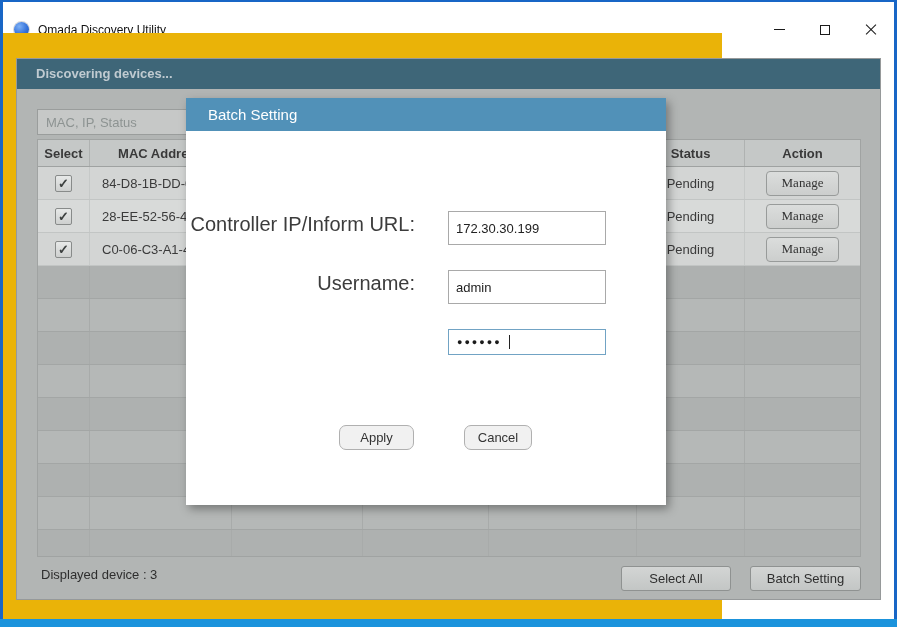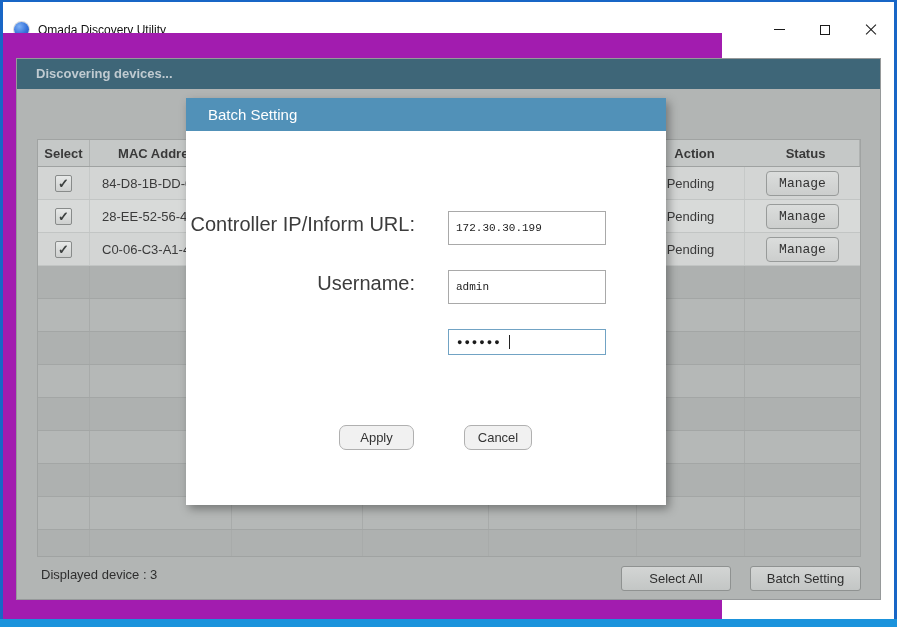--- a/index.html
+++ b/index.html
@@ -19,21 +19,21 @@
           background:#fff; border:none; cursor:pointer; position:relative; }
   .min-glyph { width:11px; height:1px; background:#1a1a1a; display:block; }
   .max-glyph { width:10px; height:10px; border:1px solid #1a1a1a; display:block; }
   .close-glyph { width:12px; height:12px; position:relative; display:block; }
   .close-glyph::before, .close-glyph::after { content:""; position:absolute; left:-1px; top:5px;
           width:14px; height:1px; background:#1a1a1a; }
   .close-glyph::before { transform:rotate(45deg); }
   .close-glyph::after  { transform:rotate(-45deg); }
 
   
-  .client { position:absolute; left:0; top:31px; width:719px; height:586px; background:#a21caf; }
+  .client { position:absolute; left:0; top:31px; width:719px; height:586px; background:#eab308; }
 
   
   .panel { position:absolute; left:13px; top:25px; width:865px; height:542px;
            background:#b2b5b4; border:1px solid #96999a; }
   .panel-header { height:30px; background:#3e6678; color:#c0cbd1; font-weight:bold;
                   font-size:13px; line-height:30px; padding-left:19px; }
   .search { position:absolute; left:20px; top:50px; width:200px; height:26px;
             background:#c6c8c7; border:1px solid #9a9d9c; font-size:13px; padding:0 8px;
             color:#444; font-family:"Liberation Sans", sans-serif; }
   .search::placeholder { color:#8d9392; opacity:1; }
@@ -55,41 +55,41 @@
   .trow.empty.elight .cell { background:#b5b8b7; }
   .c0{width:52px;} .c1{width:142px;} .c2{width:131px;} .c3{width:126px;}
   .c4{width:148px;} .c5{width:108px;} .c6{width:115px; border-right:none;}
   .mac { justify-content:flex-start; padding-left:12px; }
   .checkbox { width:17px; height:17px; background:linear-gradient(#e7e9e8,#ced0cf);
               border:1px solid #888b8a; border-radius:2px; display:flex; align-items:center;
               justify-content:center; font-size:13px; font-weight:bold; color:#3d4140; cursor:pointer; }
   .manage-btn { width:73px; height:25px; background:linear-gradient(#dbdddc,#ccceCD);
                 background:linear-gradient(#dbdddc,#cccecd); border:1px solid #989b9a;
                 border-radius:4px; font-size:13px; color:#333; cursor:pointer;
-                font-family:Liberation Mono, monospace; }
+                font-family:Liberation Serif, serif; }
 
   
   .displayed { position:absolute; left:24px; top:508px; font-size:13px; color:#2e2e2e; }
   .footer-btn { position:absolute; top:507px; height:25px; background:linear-gradient(#d3d5d4,#c3c6c5);
                 border:1px solid #8f9291; border-radius:3px; font-size:13px; color:#2e2e2e;
                 cursor:pointer; font-family:"Liberation Sans", sans-serif; }
   .select-all { left:604px; width:110px; }
   .batch-setting { left:733px; width:111px; }
 
   
   .modal { position:absolute; left:183px; top:65px; width:480px; height:407px; background:#ffffff;
            box-shadow:3px 4px 9px rgba(0,0,0,0.35); z-index:10; }
   .modal-header { height:33px; background:#5191b8; color:#ffffff; font-size:15px;
                   line-height:33px; padding-left:22px; }
   .field-label { position:absolute; left:0; width:229px; text-align:right; font-size:20px;
                  color:#3c3c3c; height:20px; line-height:20px; }
   .lbl-1 { top:116px; } .lbl-2 { top:175px; } .lbl-3 { top:234px; }
   .field-input { position:absolute; left:262px; width:158px; height:26px; border:1px solid #a9a9a9;
-                 font-size:11px; padding:16px 7px; color:#222; background:#fff;
-                 font-family:Liberation Mono, monospace; }
+                 font-size:13px; padding:16px 7px; color:#222; background:#fff;
+                 font-family:Liberation Sans, sans-serif; }
   .inp-1 { top:113px; } .inp-2 { top:172px; }
   .pw-wrap { position:absolute; left:262px; top:231px; width:158px; height:26px;
              border:1px solid #71a3c4; background:#fff; cursor:text; }
   .dots { position:absolute; left:8px; top:0; height:24px; line-height:24px; font-size:9px;
           letter-spacing:2px; color:#1a1a1a; }
   .caret { position:absolute; left:60px; top:5px; width:1px; height:14px; background:#222; }
   .dlg-btn { position:absolute; top:327px; height:25px; background:#f1f1f1; border:1px solid #b0b0b0;
              border-radius:7px; font-size:13px; color:#333; cursor:pointer;
              font-family:"Liberation Sans", sans-serif; }
   .btn-apply { left:153px; width:75px; }
@@ -114,30 +114,31 @@
         <span class="close-glyph"></span>
       </button>
     </div>
   </div>
 
   <div class="client">
 
     <div class="panel">
       <div class="panel-header">Discovering devices...</div>
 
+      <input class="search" type="text" placeholder="MAC, IP, Status" style="">
 
       <div class="table">
         <div class="thead">
           <div class="hcell c0">Select</div>
           <div class="hcell c1">MAC Address</div>
           <div class="hcell c2"></div>
           <div class="hcell c3"></div>
           <div class="hcell c4"></div>
+          <div class="hcell c5">Status</div>
           <div class="hcell c6">Action</div>
-          <div class="hcell c5">Status</div>
         </div>
         <div>
             <div class="trow data dark">
               <div class="cell c0">
                 <span class="checkbox">✓</span>
               </div>
               <div class="cell c1 mac">84-D8-1B-DD-0</div>
               <div class="cell c2"></div>
               <div class="cell c3"></div>
               <div class="cell c4"></div>

